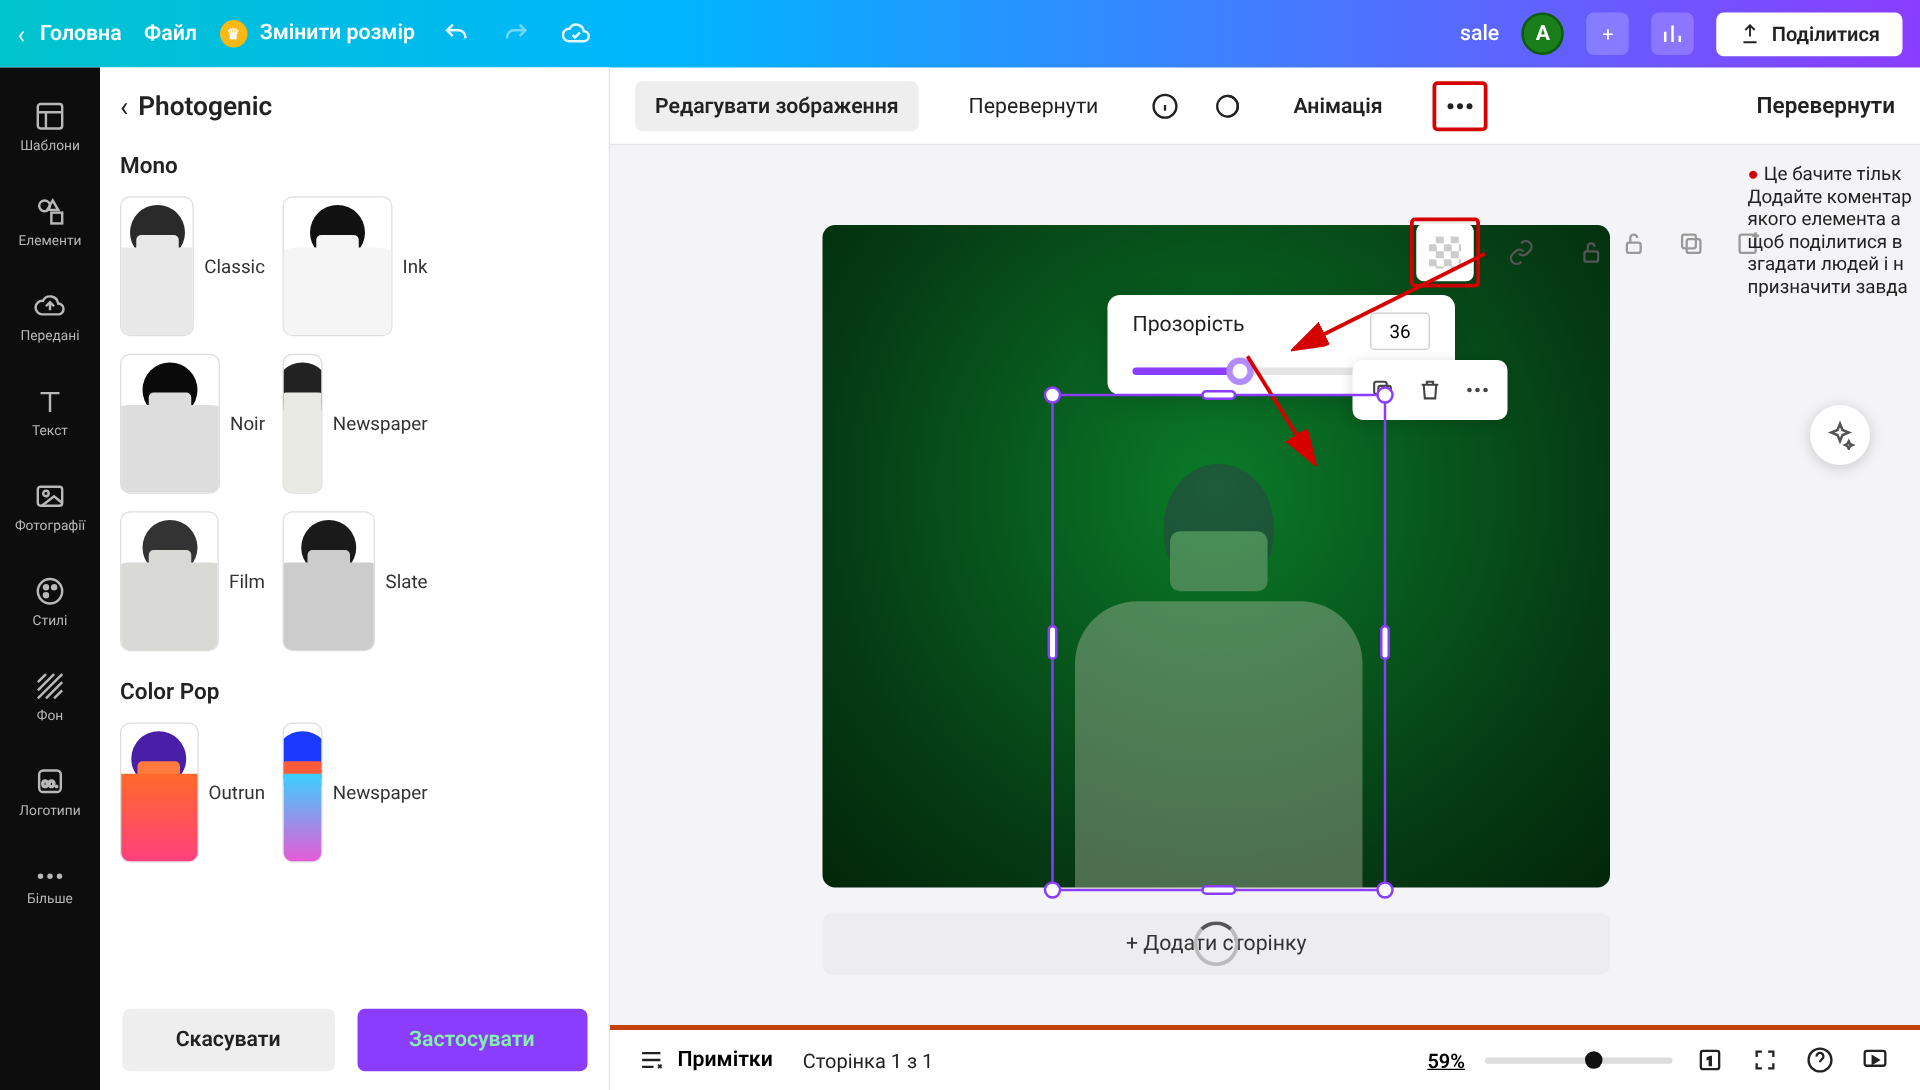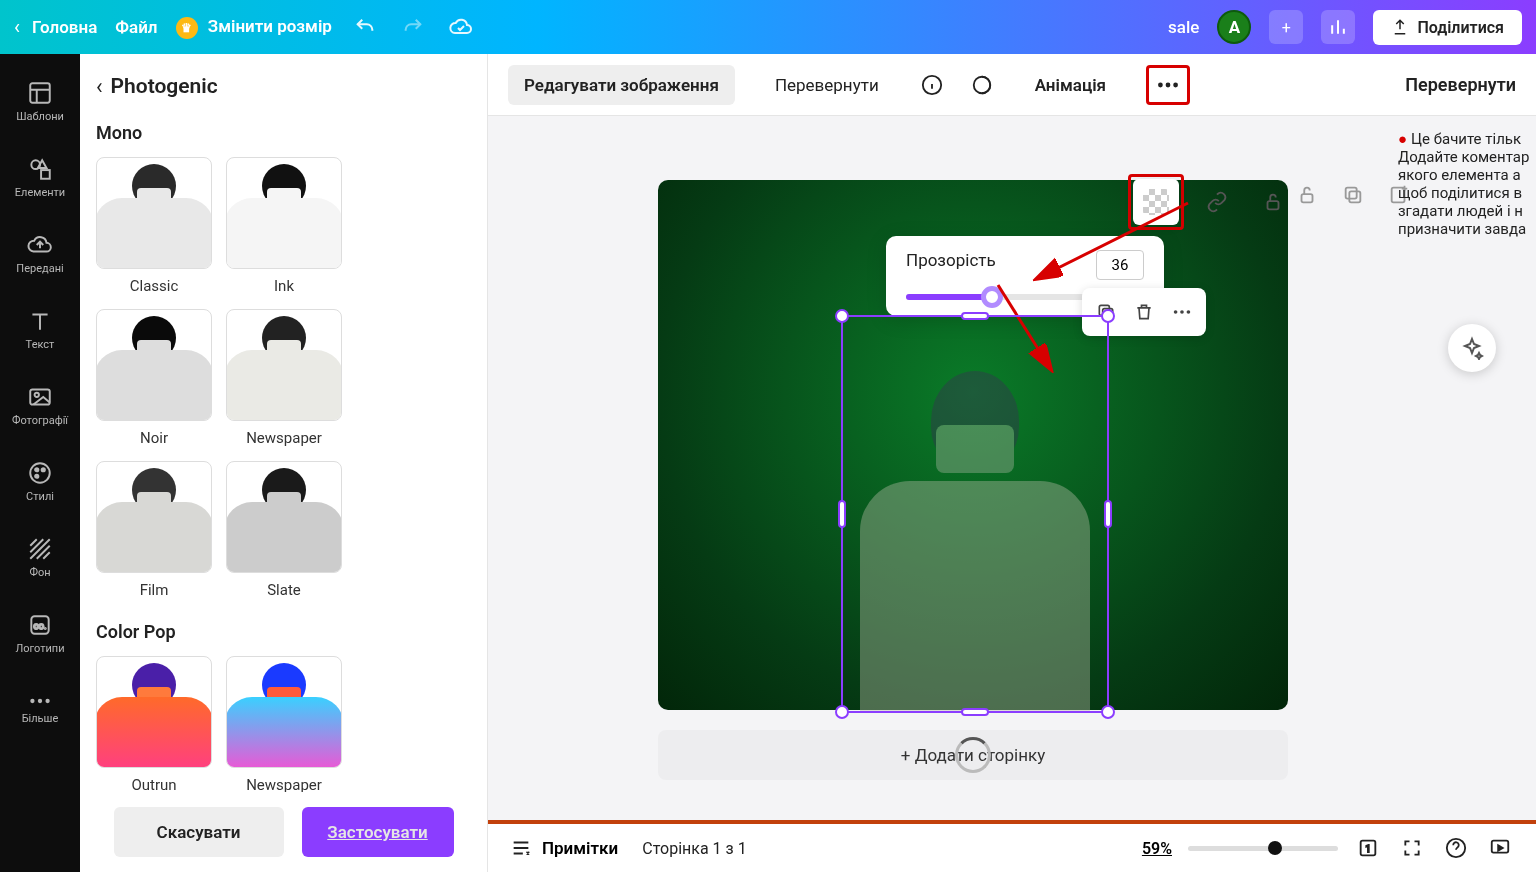--- a/index.html
+++ b/index.html
@@ -22,31 +22,31 @@
 .nav-cell svg { color:#b8b8b8; }
 
 
 .side-panel { position:absolute; top:54px; left:80px; width:408px; height:818px; background:#fff; border-right:1px solid #e5e5e5; display:flex; flex-direction:column; }
 .panel-head { height:64px; display:flex; align-items:center; padding:0 16px; gap:8px; }
 .panel-head .back { font-size:22px; color:#222; cursor:pointer; }
 .panel-head .title { font-size:21px; font-weight:600; color:#222; }
 .panel-scroll { flex:1; overflow:hidden; padding:0 16px; }
 .sec-title { font-size:18px; font-weight:600; color:#222; margin:4px 0 14px; }
 .filter-grid { display:flex; flex-wrap:wrap; gap:14px; margin-bottom:22px; }
-.filter-item { width:116px; display:flex; flex-direction:column; align-items:center; gap:8px; cursor:pointer; }
+.filter-item { width:116px; display:flex; align-items:center; gap:8px; cursor:pointer; }
 .filter-thumb { width:116px; height:112px; border-radius:8px; border:1px solid #ddd; position:relative; overflow:hidden; display:flex; align-items:flex-end; justify-content:center; }
 .filter-label { font-size:15px; color:#333; }
 .doc { width:100%; height:100%; position:relative; }
 .doc .head { position:absolute; top:6px; left:50%; transform:translateX(-50%); width:44px; height:44px; border-radius:50%; }
 .doc .body { position:absolute; bottom:-10px; left:50%; transform:translateX(-50%); width:120px; height:80px; border-radius:28px 28px 0 0; }
 .doc .mask { position:absolute; top:30px; left:50%; transform:translateX(-50%); width:34px; height:20px; border-radius:4px; }
 .panel-footer { height:80px; display:flex; align-items:center; justify-content:center; gap:18px; padding:0 16px; }
 .btn { height:50px; border-radius:6px; font-size:17px; font-weight:600; display:flex; align-items:center; justify-content:center; cursor:pointer; }
 .btn.cancel { width:170px; background:#eee; color:#222; }
-.btn.apply { width:152px; background:#8b3dff; color:#e5e5e5;text-decoration:underline; }
+.btn.apply { width:184px; background:#8b3dff; color:#86efac; }
 
 
 .context-bar { position:absolute; top:54px; left:488px; right:0; height:62px; border-bottom:1px solid #e5e5e5; display:flex; align-items:center; padding:0 20px; gap:24px; }
 .ctx-btn { padding:10px 16px; border-radius:6px; font-size:17px; color:#222; cursor:pointer; }
 .ctx-btn.primary { background:#eee; font-weight:600; }
 .ctx-icon { width:26px; height:26px; display:flex; align-items:center; justify-content:center; cursor:pointer; color:#222; }
 .ctx-right { margin-left:auto; font-size:18px; font-weight:600; color:#222; }
 .more-box { border:3px solid #d70000; border-radius:4px; padding:4px 6px; }
 
 

